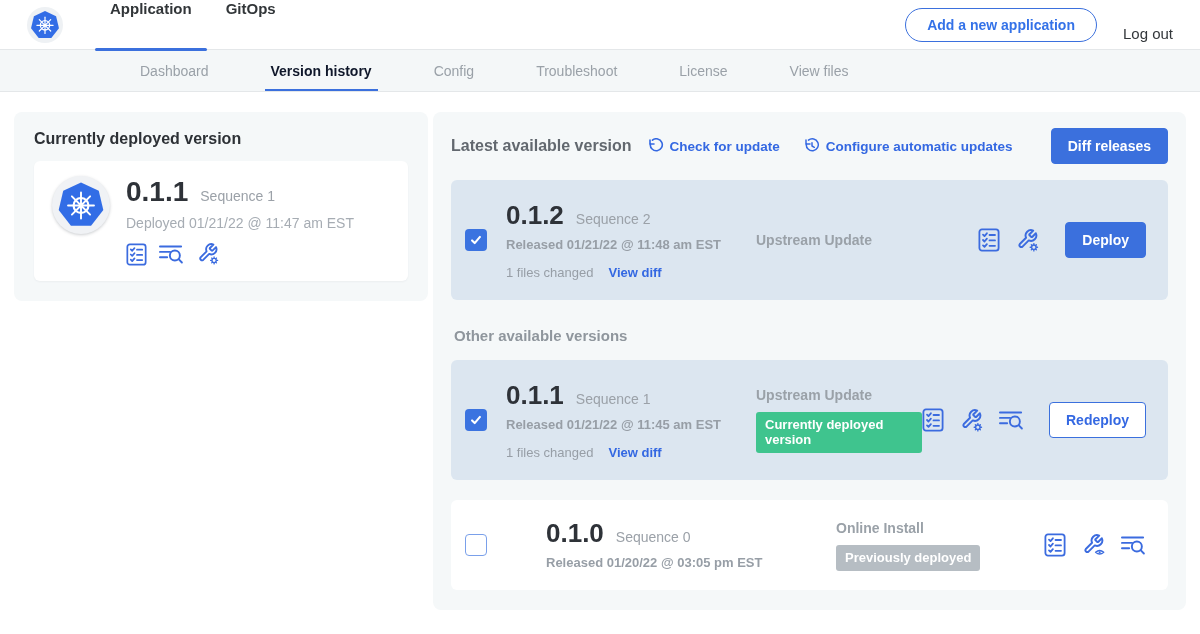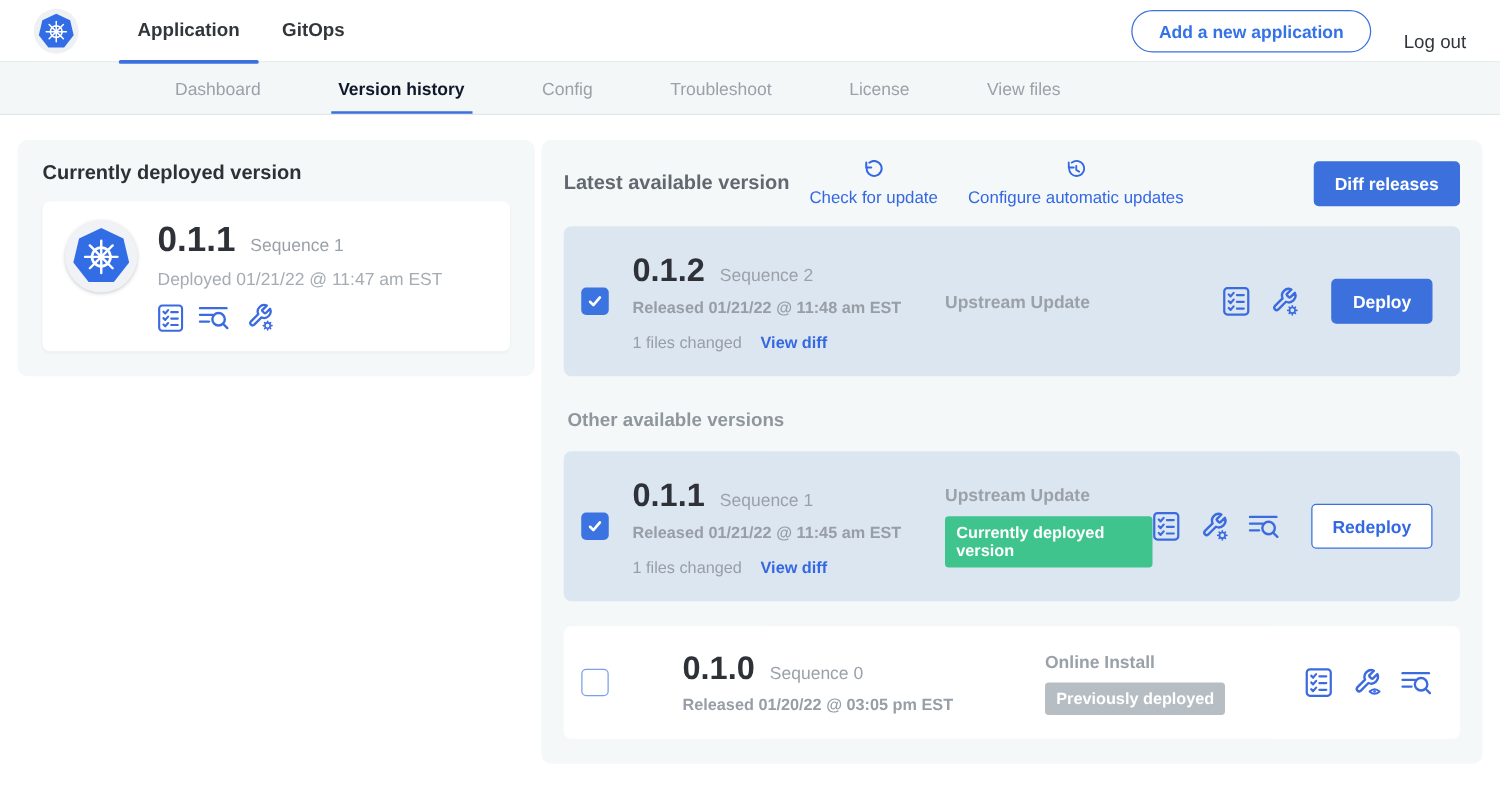--- a/index.html
+++ b/index.html
@@ -5,21 +5,21 @@
   * { margin:0; padding:0; box-sizing:border-box; }
   html,body { width:1200px; height:634px; background:#fff; overflow:hidden;
               font-family:"Liberation Sans", sans-serif; }
 
   
   .topnav { height:50px; background:#fff; border-bottom:1px solid #e4e7e9;
             display:flex; align-items:center; padding:0 27px; }
   .logo-sm { width:36px; height:36px; border-radius:50%; background:#eef1f4;
              display:flex; align-items:center; justify-content:center; margin-right:30px; }
   .app-tabs { display:flex; height:50px; }
-  .app-tab { position:relative; padding:0 17px; display:flex; align-items:center;
+  .app-tab { position:relative; padding:0 17px; display:flex; 
              font-size:15px; font-weight:700; color:#323639; cursor:pointer; }
   .app-tab.active::after { content:""; position:absolute; left:2px; right:2px; bottom:-1px;
              height:3px; background:#3b70dd; border-radius:2px; }
   .topnav-right { margin-left:auto; display:flex; align-items:flex-end; gap:26px; }
   .btn-pill { background:#fff; border:1.5px solid #3b70dd; color:#3472e8; font-weight:700;
               font-size:14px; padding:8px 21px; border-radius:20px; cursor:pointer;
               font-family:inherit; }
   .logout { font-size:15px; color:#33373b; cursor:pointer; }
 
   
@@ -48,21 +48,21 @@
   .seq { font-size:14px; color:#9ba1a8; font-weight:500; }
   .deployed { margin-top:7px; font-size:14px; color:#a6acb3; font-weight:500; white-space:nowrap; }
   .icon-row { margin-top:11px; display:flex; gap:12px; color:#3b6bdf; align-items:center; }
   .icon-row svg, .vicons svg { display:block; cursor:pointer; }
 
   
   .right-panel { flex:1; padding:16px 18px 20px; }
   .latest-header { display:flex; align-items:center; }
   .latest-title { font-size:16px; font-weight:700; color:#62686f; margin-right:16px; }
   .hlink { display:flex; align-items:center; gap:6px; color:#3468e2; font-size:13.5px;
-           font-weight:400; cursor:pointer; margin-right:24px;flex-direction:column; }
+           font-weight:700; cursor:pointer; margin-right:24px; }
   .header-buttons { margin-left:auto; display:flex; gap:10px; }
   .btn { font-family:inherit; font-size:14px; border-radius:4px; padding:9px 16px;
          cursor:pointer; font-weight:700; }
   .btn-cancel { background:#fff; border:1px solid #d5d9dd; color:#7b8187; font-weight:600; }
   .btn-blue { background:#3b70dd; border:1px solid #3b70dd; color:#fff; }
   .btn-outline { background:#fff; border:1px solid #3b70dd; color:#3468e2; }
 
   .version-card { border-radius:6px; display:flex; align-items:center;
                   padding:16px 22px 16px 14px; }
   .version-card.selected { background:#dce6f0; min-height:120px; margin-top:16px; }

